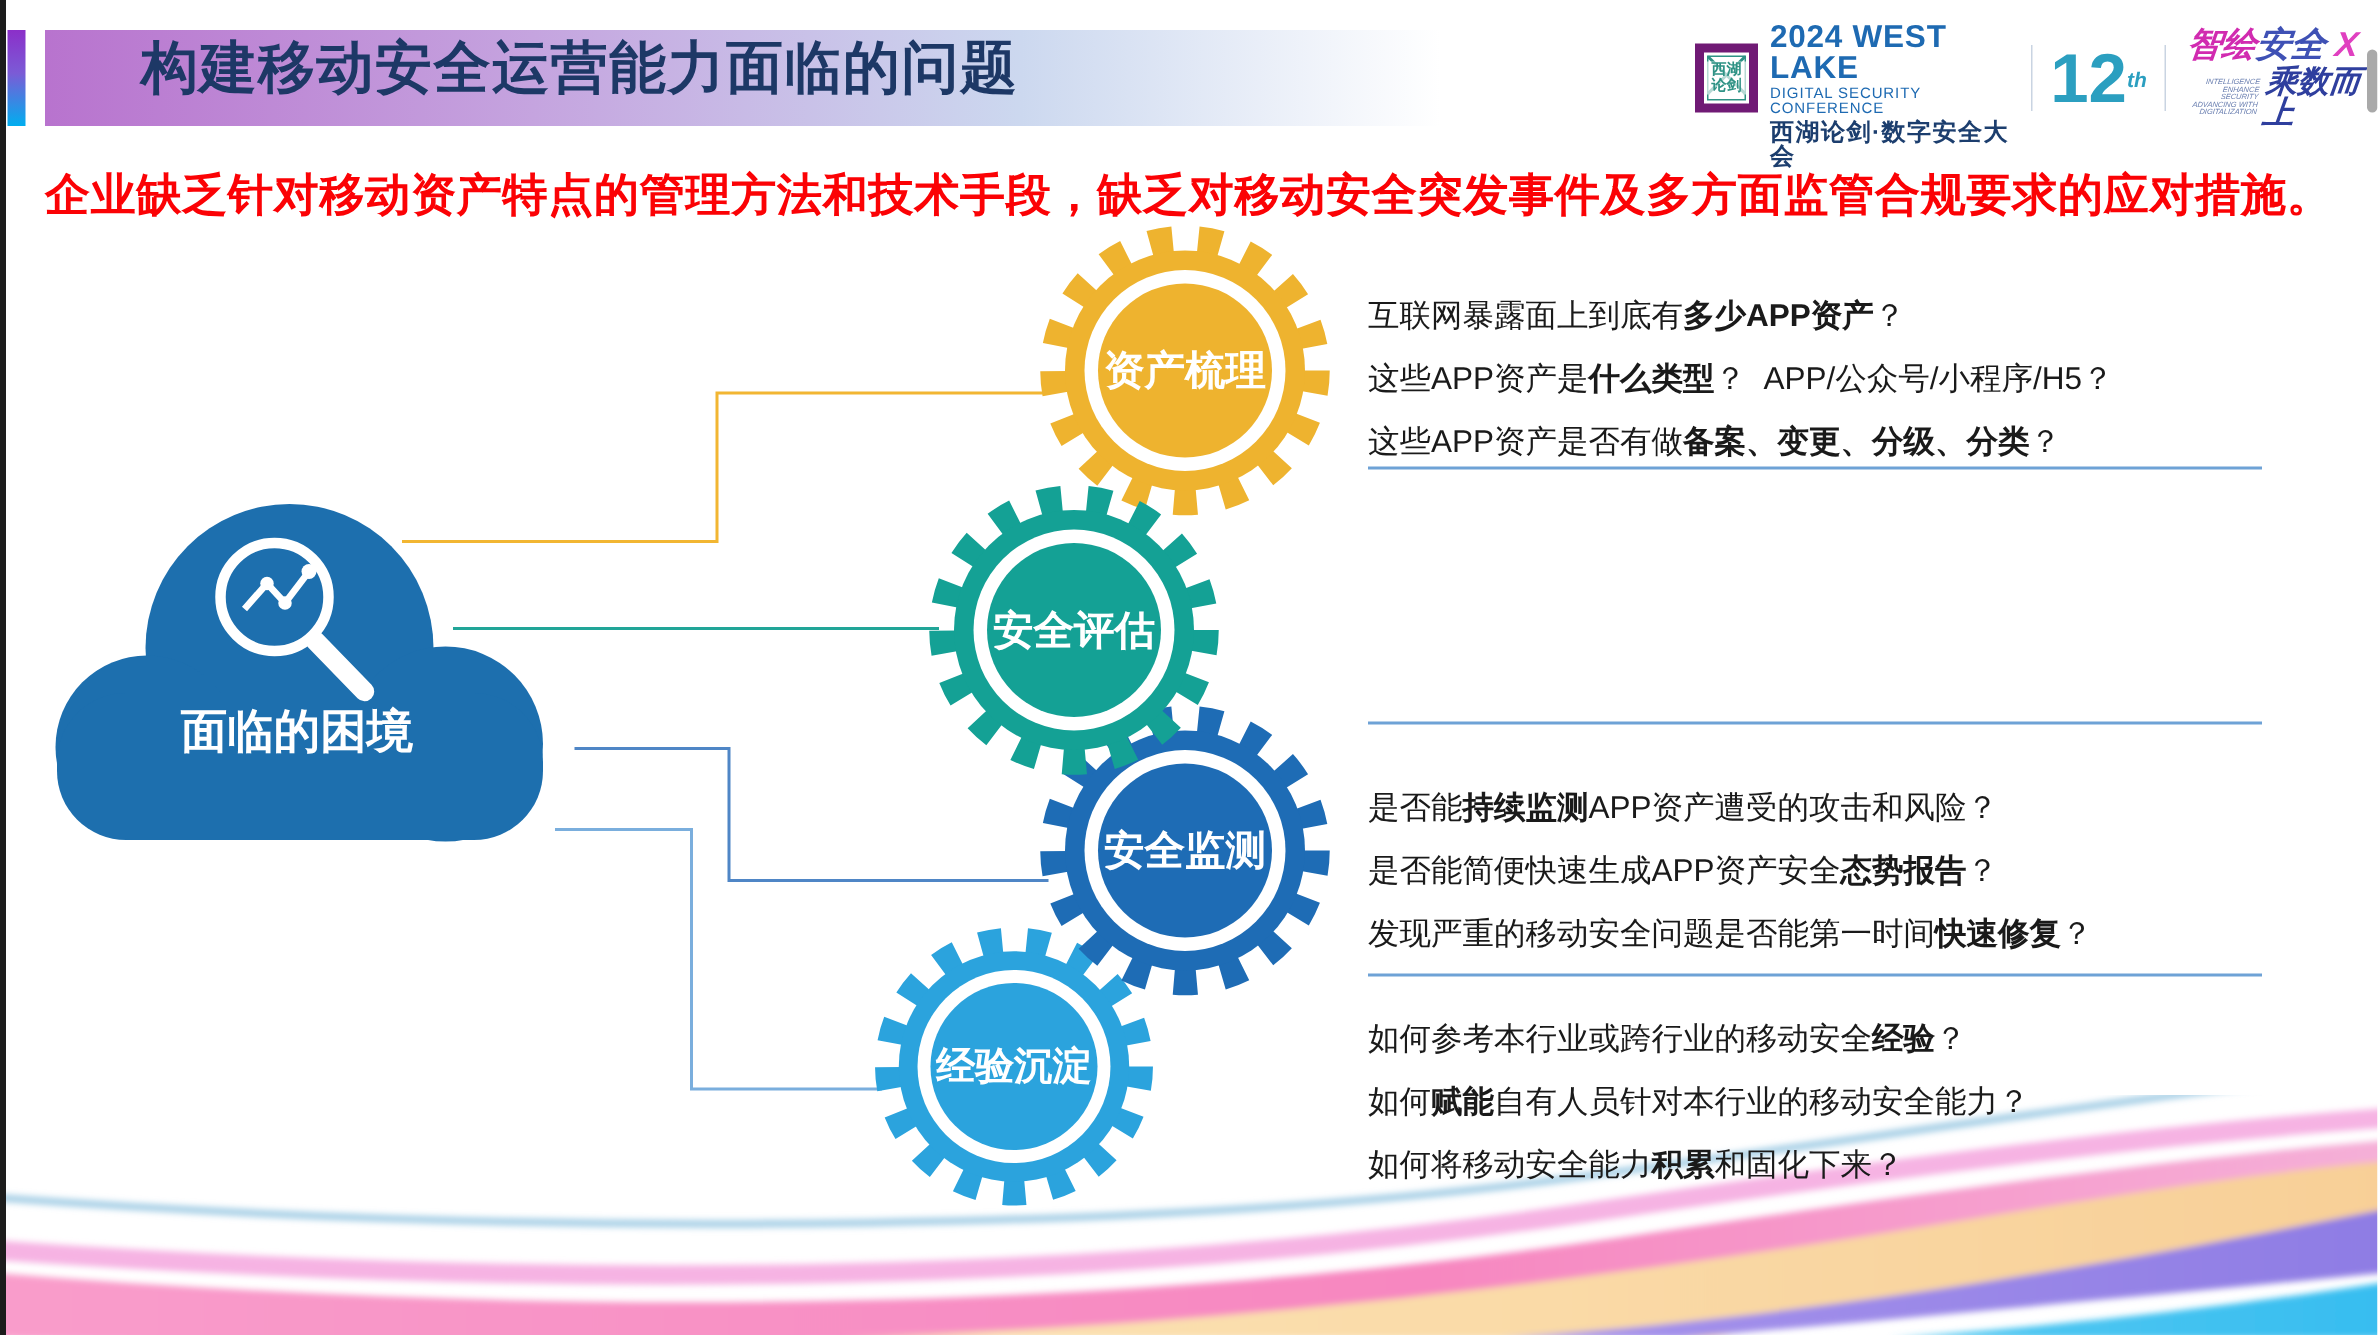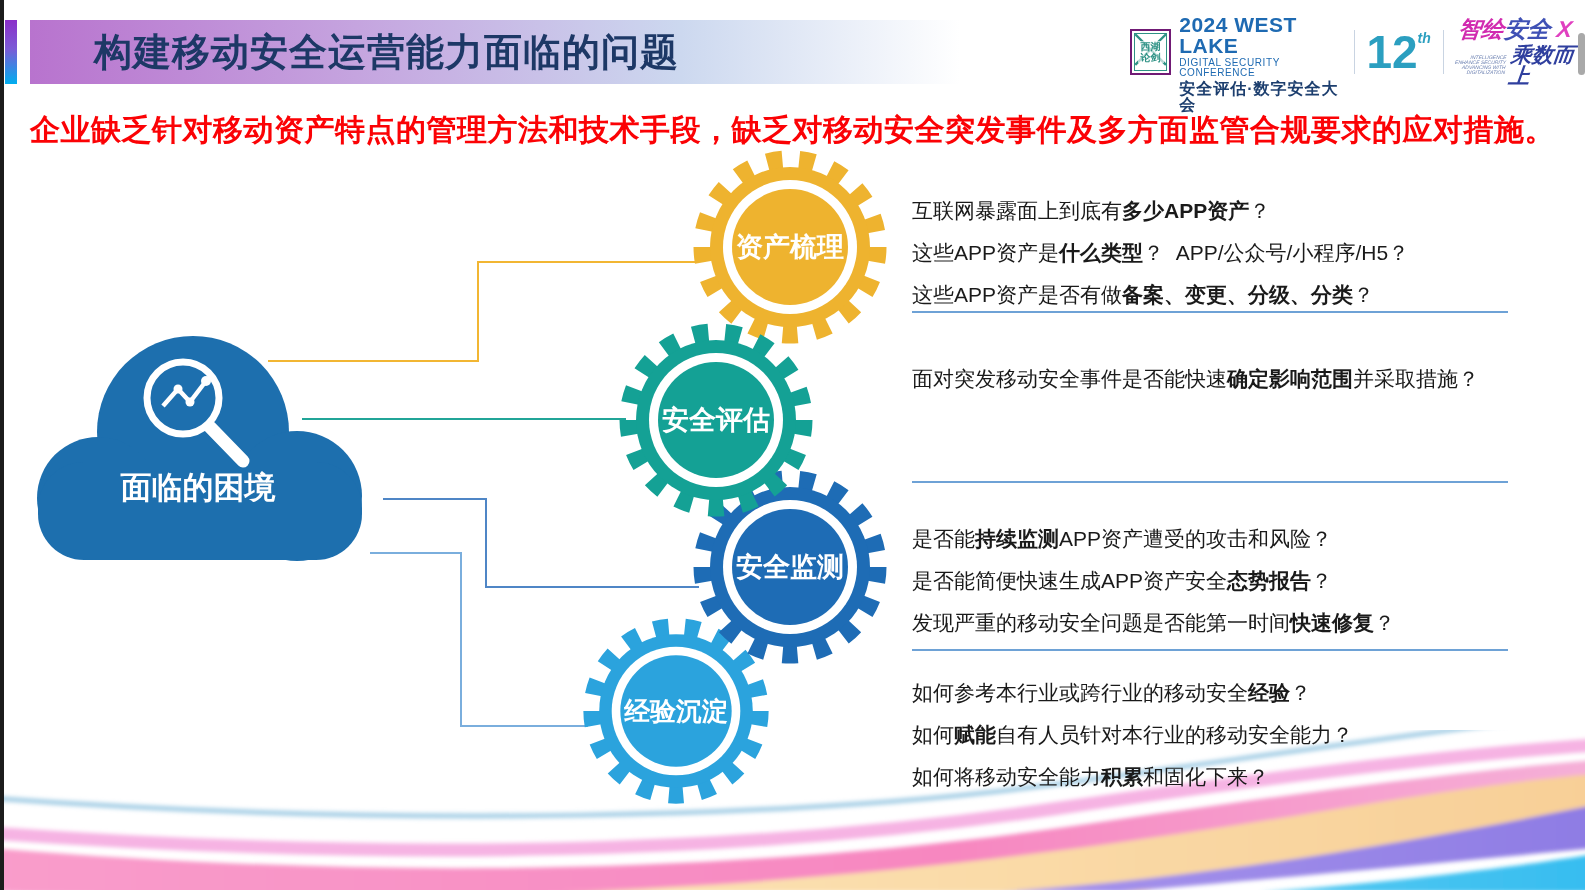--- a/index.html
+++ b/index.html
@@ -6,36 +6,36 @@
   body{
     width:1585px;height:890px;position:relative;overflow:hidden;
     background:#ffffff;font-family:"Liberation Sans","DejaVu Sans",sans-serif;
   }
   
   .left-edge{position:absolute;left:0;top:0;width:4px;height:890px;background:#1c1c1c;}
   .accent-bar{position:absolute;left:5px;top:20px;width:12px;height:64px;
     background:linear-gradient(180deg,#8b2fc9 0%,#7b5bd6 45%,#00aeef 100%);}
   .banner{position:absolute;left:30px;top:20px;width:930px;height:64px;
     background:linear-gradient(90deg,#b873ce 0%,#c5a4df 35%,#ccd8ef 70%,rgba(255,255,255,0) 100%);
-    display:flex;align-items:center;}
+    display:flex;align-items:flex-start;}
   .page-title{font-size:38px;font-weight:bold;color:#1d3866;padding-left:64px;letter-spacing:1px;}
   
   .logo-row{position:absolute;left:1130px;top:24px;height:56px;display:flex;align-items:center;}
-  .seal{width:46px;height:46px;border:2px solid #701a75;box-sizing:border-box;position:relative;
+  .seal{width:46px;height:46px;border:6px solid #701a75;box-sizing:border-box;position:relative;
     display:flex;align-items:center;justify-content:center;}
   .seal:before{content:"";position:absolute;inset:2px;border:1px solid #2e9285;}
   .seal svg{position:absolute;inset:0;}
   .seal-chars{position:relative;z-index:1;width:26px;font-size:10px;line-height:11px;color:#2e9285;
     text-align:center;font-weight:bold;background:rgba(255,255,255,.65);}
   .conf-text{margin-left:8px;line-height:1;}
   .conf-en1{font-size:21px;font-weight:bold;color:#1e6ab2;letter-spacing:.5px;margin-top:22px;}
   .conf-en2{font-size:10px;color:#1e6ab2;letter-spacing:.6px;margin-top:2px;}
   .conf-cn{font-size:16px;font-weight:bold;color:#1c3e6e;margin-top:3px;letter-spacing:1px;}
   .logo-div{width:1px;height:44px;background:#c9d4e2;margin:0 12px;}
-  .edition{font-size:46px;font-weight:800;color:#2b9fc0;line-height:1;display:flex;align-items:flex-start;}
+  .edition{font-size:46px;font-weight:800;color:#2b9fc0;line-height:1;display:flex;align-items:center;}
   .edition .th{font-size:14px;font-weight:bold;color:#2b9fc0;margin-top:2px;font-style:italic;}
   .slogan{font-style:italic;line-height:1;transform:skewX(-6deg);}
   .slogan-r1{font-size:23px;font-weight:900;}
   .sl-zh1{color:#d12bb0;}
   .sl-zh2{color:#3f51b5;}
   .sl-x{color:#e040c0;font-weight:900;}
   .slogan-r2{display:flex;align-items:center;margin-top:3px;}
   .sl-cap{font-size:5px;color:#6a7fb0;line-height:5px;text-align:right;margin-right:4px;width:58px;}
   .sl-zh3{font-size:21px;font-weight:900;color:#2f3f9e;}
   .scrollbar-thumb{position:absolute;right:0;top:33px;width:7px;height:42px;background:#a9a9a9;border-radius:4px;}
@@ -155,21 +155,21 @@
   <div class="seal">
     <svg viewBox="0 0 46 46">
       <line x1="4" y1="4" x2="42" y2="42" stroke="#2e9285" stroke-width="3"></line>
       <line x1="42" y1="4" x2="4" y2="42" stroke="#2e9285" stroke-width="3"></line>
     </svg>
     <div class="seal-chars">西湖论剑</div>
   </div>
   <div class="conf-text">
     <div class="conf-en1">2024 WEST LAKE</div>
     <div class="conf-en2">DIGITAL SECURITY CONFERENCE</div>
-    <div class="conf-cn">安全评估·数字安全大会</div>
+    <div class="conf-cn">西湖论剑·数字安全大会</div>
   </div>
   <div class="logo-div"></div>
   <div class="edition">
     <span>12</span>
     <span class="th">th</span>
   </div>
   <div class="logo-div"></div>
   <div class="slogan">
     <div class="slogan-r1">
       <span class="sl-zh1">智绘</span><span class="sl-zh2">安全</span>
@@ -186,21 +186,20 @@
 <div class="key-message">企业缺乏针对移动资产特点的管理方法和技术手段，缺乏对移动安全突发事件及多方面监管合规要求的应对措施。</div>
 
 <div class="q-group" style="top:190px">
     <div class="q-line"><span>互联网暴露面上到底有</span><span class="b">多少APP资产</span><span>？</span></div>
     <div class="q-line"><span>这些APP资产是</span><span class="b">什么类型</span><span>？  APP/公众号/小程序/H5？</span></div>
     <div class="q-line"><span>这些APP资产是否有做</span><span class="b">备案、变更、分级、分类</span><span>？</span></div>
   </div>
 <div class="q-sep" style="top:311px"></div>
 
 <div class="q-group" style="top:358px">
-    <div class="q-line"><span>面对突发移动安全事件是否能快速</span><span class="b">确定影响范围</span><span>并采取措施？</span></div>
   </div>
 <div class="q-sep" style="top:481px"></div>
 
 <div class="q-group" style="top:518px">
     <div class="q-line"><span>是否能</span><span class="b">持续监测</span><span>APP资产遭受的攻击和风险？</span></div>
     <div class="q-line"><span>是否能简便快速生成APP资产安全</span><span class="b">态势报告</span><span>？</span></div>
     <div class="q-line"><span>发现严重的移动安全问题是否能第一时间</span><span class="b">快速修复</span><span>？</span></div>
   </div>
 <div class="q-sep" style="top:649px"></div>
 

